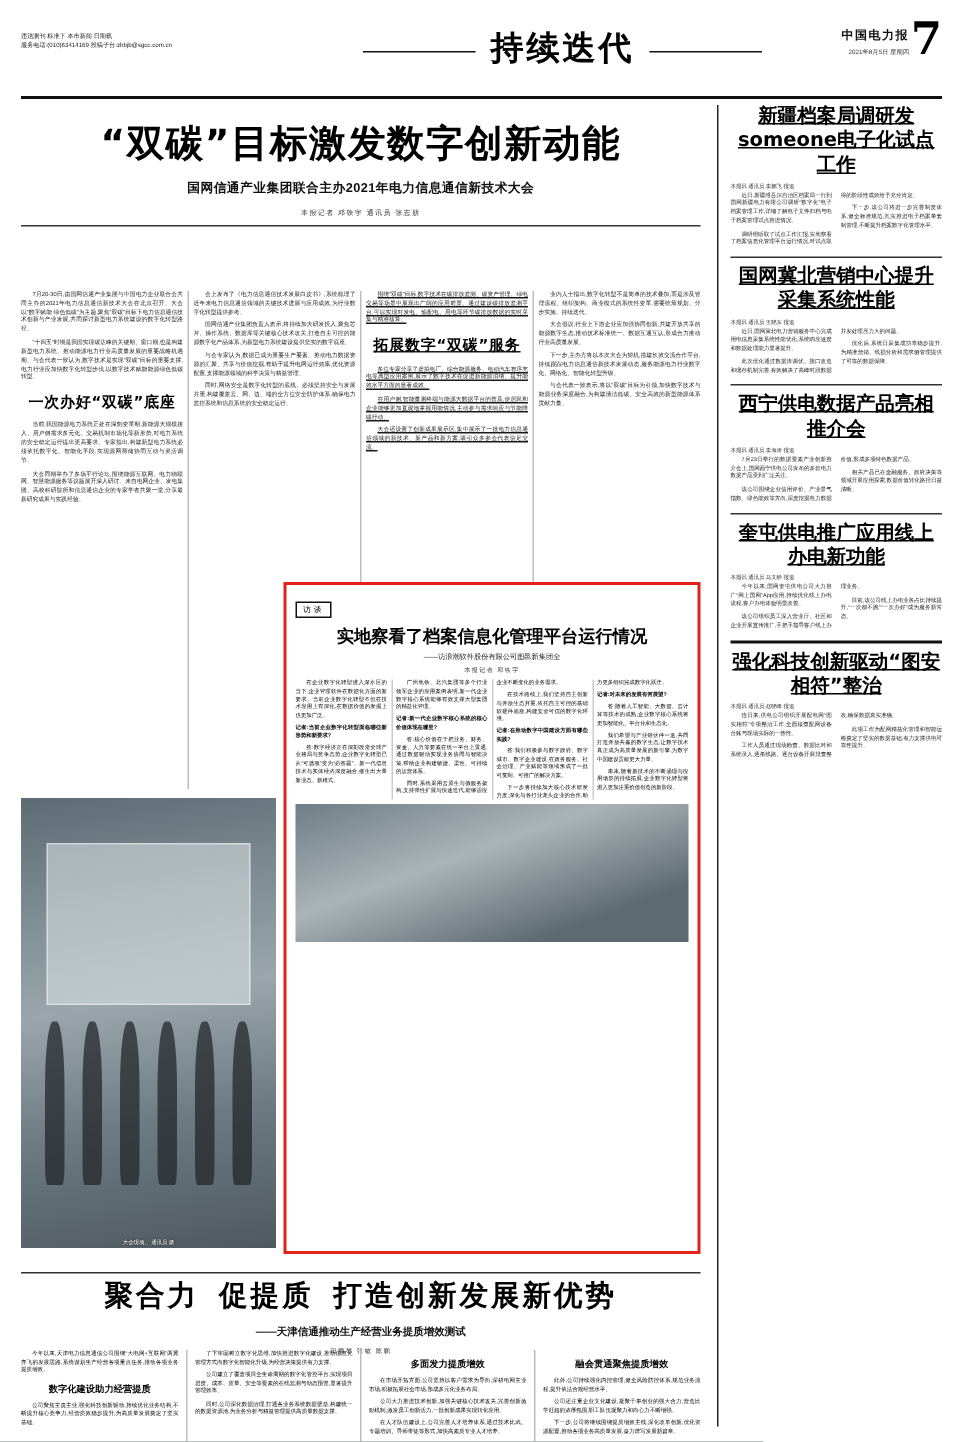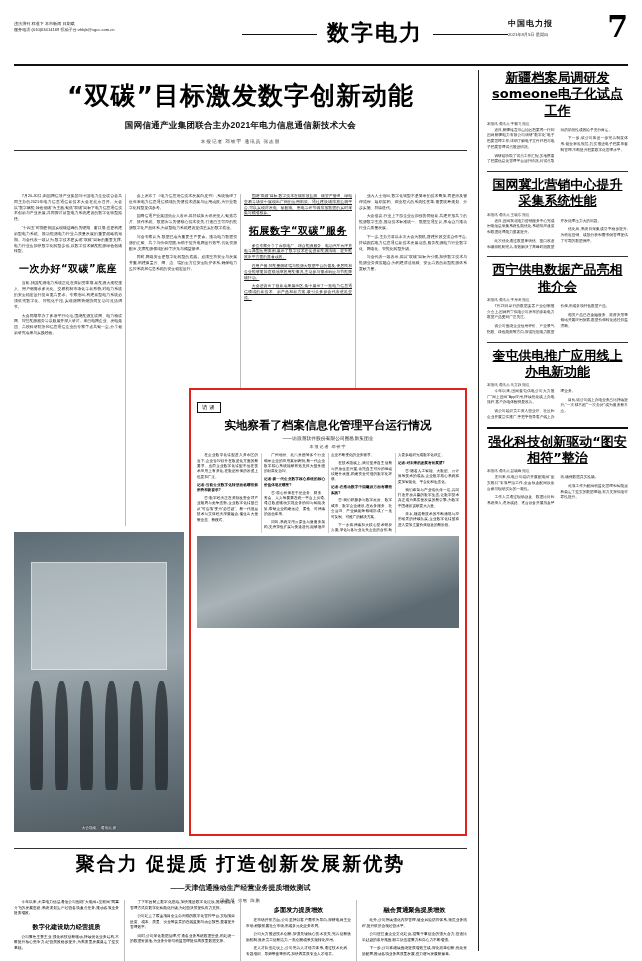--- a/index.html
+++ b/index.html
@@ -50,21 +50,21 @@
     font-family: "DejaVu Sans", sans-serif;
     font-weight: bold;
     font-size: 22px;
     letter-spacing: 2px;
     color: #000;
     line-height: 1;
     top: 4px;
   }
   .masthead-right {
     width: 120px;
-    text-align: left;
+    text-align: right;
     position: relative;
   }
   .paper-name {
     font-size: 8px;
     font-weight: bold;
     color: #111;
     letter-spacing: 1px;
     display: block;
     margin-right: 22px;
   }
@@ -266,21 +266,21 @@
     overflow: hidden;
   }
   
   .bottom-block {
     position: absolute;
     left: 0; right: 0; top: 772px;
     height: 180px;
   }
   .bb-head {
     text-align: center;
-    font-family: Liberation Sans, sans-serif;
+    font-family: Liberation Mono, monospace;
     font-weight: bold;
     font-size: 19px;
     color: #000;
     letter-spacing: 2px;
     margin-top: 2px;
   }
   .bb-sub {
     text-align: center;
     font-size: 7px;
     font-weight: bold;
@@ -344,21 +344,21 @@
 
 <div class="page">
 
   <div class="masthead">
     <div class="masthead-left">
       <div>违法测刊  标准下  本市新闻  日期载</div>
       <div>服务电话:(010)63414169   投稿子台:zhbjb@sgcc.com.cn</div>
     </div>
     <div class="masthead-center">
       <div class="masthead-rule"></div>
-      <span class="masthead-title">数字电力</span>
+      <span class="masthead-title">持续迭代</span>
     </div>
     <div class="masthead-right">
       <span class="paper-name">中国电力报</span>
       <span class="paper-date">2021年8月5日 星期四</span>
       <span class="page-number">7</span>
     </div>
   </div>
   <div class="masthead-bottom-rule"></div>
 
   <div class="body-area">

